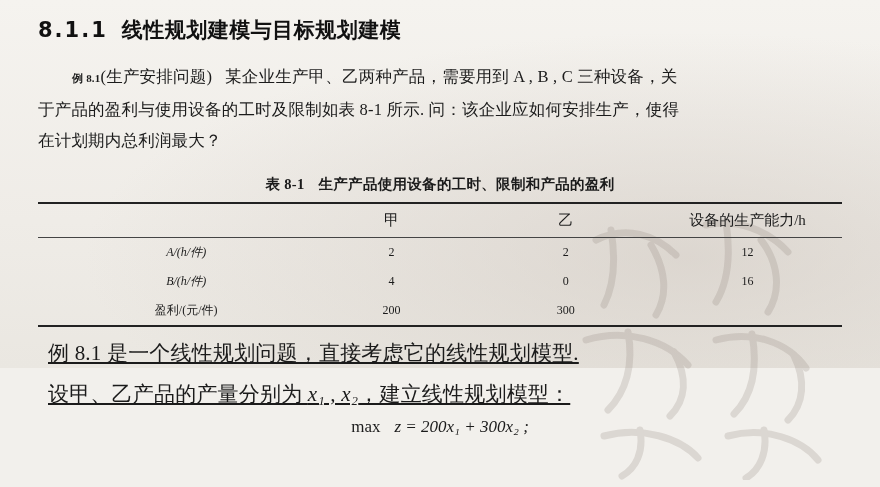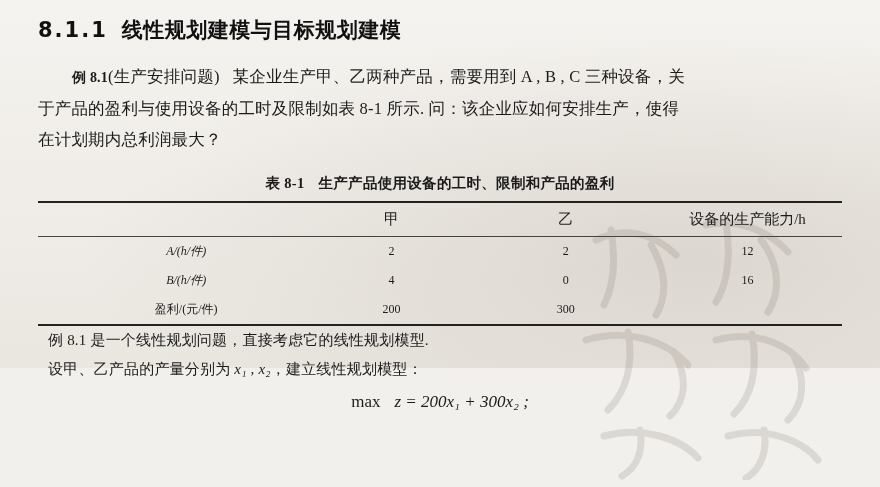--- a/index.html
+++ b/index.html
@@ -52,21 +52,21 @@
   .para {
     font-size: 16.5px;
     line-height: 29px;
     text-align: justify;
     margin: 0 0 2px 0;
     letter-spacing: 0.2px;
   }
   .indent { text-indent: 34px; }
   .ex-label {
     font-weight: bold;
-    font-size: 14px;
+    font-size: 11px;
   }
   .math { font-family: "Liberation Serif", serif; font-style: italic; }
   .tbl-caption {
     text-align: center;
     font-size: 14.5px;
     font-weight: bold;
     margin: 20px 0 8px 0;
     letter-spacing: 0.3px;
   }
   .tbl-caption .cap-num { margin-right: 14px; }
@@ -103,24 +103,25 @@
   .col-c { width: 185px; }
   .col-d { width: 200px; }
   .sub-heading {
     font-family: "Liberation Sans", sans-serif;
     font-weight: bold;
     font-size: 16px;
     margin: 26px 0 6px 10px;
   }
   .sub-heading .sh-num { margin-right: 6px; font-family: "DejaVu Sans", sans-serif; }
   .body-line {
-    font-size: 15px;
+    font-size: 21px;
     line-height: 29px;
-    margin: 0 0 0 10px;
+    margin: 12px 0 0 10px;
     letter-spacing: 0.2px;
+    text-decoration: underline;
   }
   .formula {
     text-align: center;
     font-size: 17px;
     margin-top: 8px;
     font-family: "Liberation Serif", serif;
   }
   .formula .kw { font-style: normal; margin-right: 14px; }
   .formula .it { font-style: italic; }
 </style>

